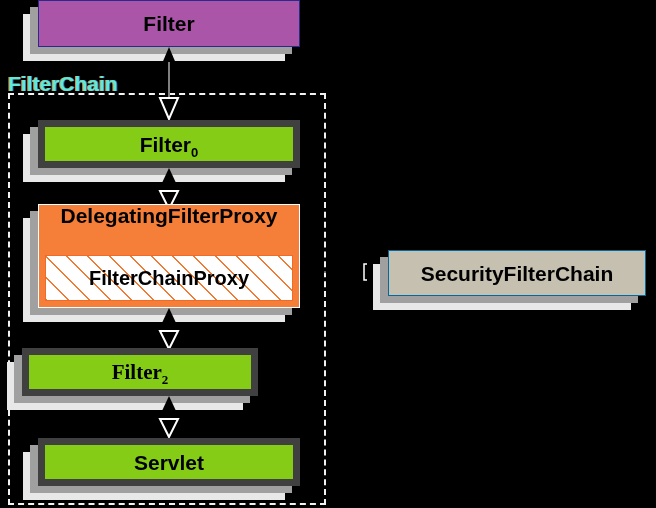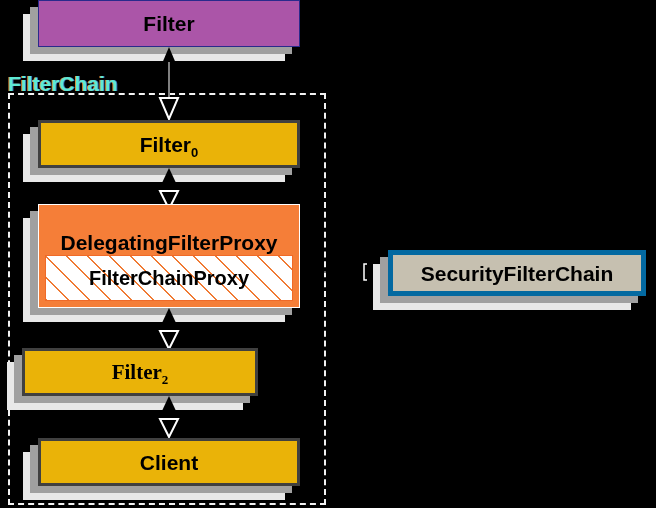--- a/index.html
+++ b/index.html
@@ -48,26 +48,26 @@
     align-items: center;
     justify-content: center;
   }
 
   
   .client-body {
     background: #ab55a8;
     border: 1px solid #2a2a8c;
   }
   .orange-body {
-    background: #eab308;
-    border: 3px solid #404040;
+    background: #84cc16;
+    border: 7px solid #404040;
   }
   .gray-body {
     background: #c6c0b0;
-    border: 5px solid #0369a1;
+    border: 1px solid #0369a1;
   }
 
   .node-label {
     color: #000000;
     font-weight: bold;
     font-size: 21px;
     letter-spacing: 0px;
     line-height: 1;
     white-space: nowrap;
   }
@@ -85,21 +85,21 @@
     border: 1px solid #ffffff;
     display: block;
     padding: 0;
   }
   .dfp-title {
     position: absolute;
     left: 0; right: 0;
     top: 0;
     height: 48px;
     display: flex;
-    align-items: flex-end;
+    align-items: flex-start;
     justify-content: center;
   }
   .fcp-inner {
     position: absolute;
     left: 6px;
     right: 6px;
     top: 50px;
     bottom: 6px;
     box-sizing: border-box;
     border: 1px solid #f06a28;
@@ -233,17 +233,17 @@
       <polygon points="14,0 6,17 22,17" fill="#000000"></polygon>
       <line x1="14" y1="13" x2="14" y2="28" stroke="#000000" stroke-width="1"></line>
       <polygon points="14,41 5,23 23,23" fill="#000000" stroke="#ffffff" stroke-width="2"></polygon>
     </svg>
   </div>
 
   <div class="node" style="left:38px; top:438px; width:262px; height:48px;">
     <div class="shadow-far"></div>
     <div class="shadow-near"></div>
     <div class="body orange-body">
-      <span class="node-label">Client</span>
+      <span class="node-label">Servlet</span>
     </div>
   </div>
 
 </div>
 
 </body></html>

